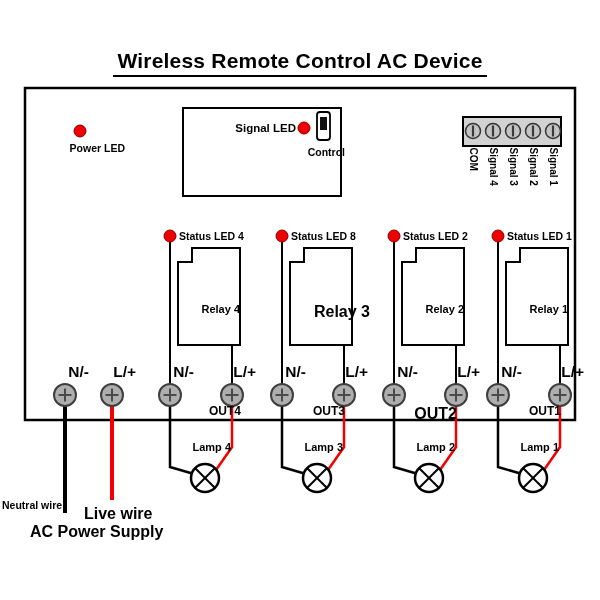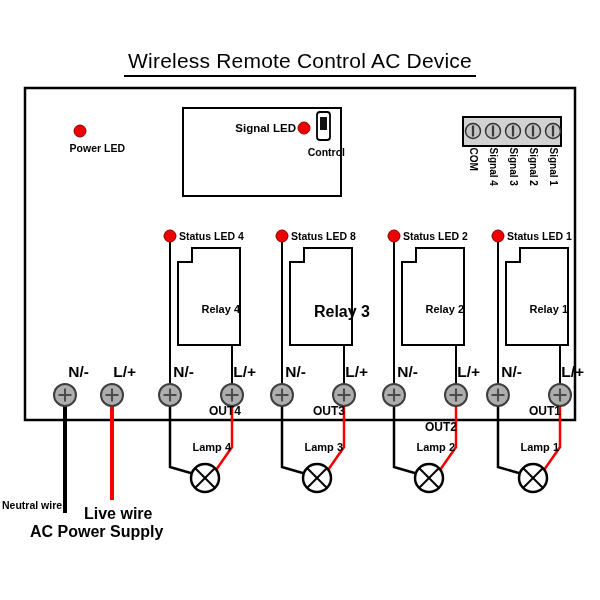--- a/index.html
+++ b/index.html
@@ -6,21 +6,21 @@
   .stage{
     position:relative;width:600px;height:600px;background:#fff;
     font-family:"Liberation Sans",sans-serif;color:#000;overflow:hidden;
   }
   .stage svg{position:absolute;left:0;top:0;}
   .lbl{position:absolute;font-weight:700;white-space:nowrap;line-height:1.15;color:#000;}
   .ctr{text-align:right;}
   .rgt{text-align:right;}
   .title-row{position:absolute;left:0;width:100%;text-align:center;}
   .title-text{
-    display:inline-block;font-weight:400;font-size:21px;
+    display:inline-block;font-weight:700;font-size:21px;
     border-bottom:2.5px solid #000;padding:0 4px 2px 4px;letter-spacing:0.2px;
   }
   .vlabel{
     position:absolute;width:56px;height:13px;font-weight:700;font-size:10px;
     line-height:13px;transform:rotate(90deg);transform-origin:center;text-align:left;
     white-space:nowrap;color:#000;
   }
 </style>
 </head>
 <body>
@@ -150,21 +150,21 @@
   <div class="lbl ctr" style="left:208px;top:363px;width:48px;font-size:15.5px">L/+</div>
   <div class="lbl ctr" style="left:258px;top:363px;width:48px;font-size:15.5px">N/-</div>
   <div class="lbl ctr" style="left:320px;top:363px;width:48px;font-size:15.5px">L/+</div>
   <div class="lbl ctr" style="left:370px;top:363px;width:48px;font-size:15.5px">N/-</div>
   <div class="lbl ctr" style="left:432px;top:363px;width:48px;font-size:15.5px">L/+</div>
   <div class="lbl ctr" style="left:474px;top:363px;width:48px;font-size:15.5px">N/-</div>
   <div class="lbl ctr" style="left:536px;top:363px;width:48px;font-size:15.5px">L/+</div>
 
   <div class="lbl ctr" style="left:185px;top:405px;width:56px;font-size:12px">OUT4</div>
   <div class="lbl ctr" style="left:289px;top:405px;width:56px;font-size:12px">OUT3</div>
-  <div class="lbl ctr" style="left:401px;top:421px;width:56px;font-size:12px">OUT2</div>
+  <div class="lbl ctr" style="left:401px;top:405px;width:56px;font-size:16px">OUT2</div>
   <div class="lbl ctr" style="left:505px;top:405px;width:56px;font-size:12px">OUT1</div>
 
   <div class="lbl ctr" style="left:171px;top:441px;width:60px;font-size:11px">Lamp 4</div>
   <div class="lbl ctr" style="left:283px;top:441px;width:60px;font-size:11px">Lamp 3</div>
   <div class="lbl ctr" style="left:395px;top:441px;width:60px;font-size:11px">Lamp 2</div>
   <div class="lbl ctr" style="left:499px;top:441px;width:60px;font-size:11px">Lamp 1</div>
 
   <div class="lbl" style="left:2px;top:499px;font-size:10.5px">Neutral wire</div>
   <div class="lbl" style="left:84px;top:505px;font-size:16px">Live wire</div>
   <div class="lbl" style="left:30px;top:523px;font-size:16px">AC Power Supply</div>

